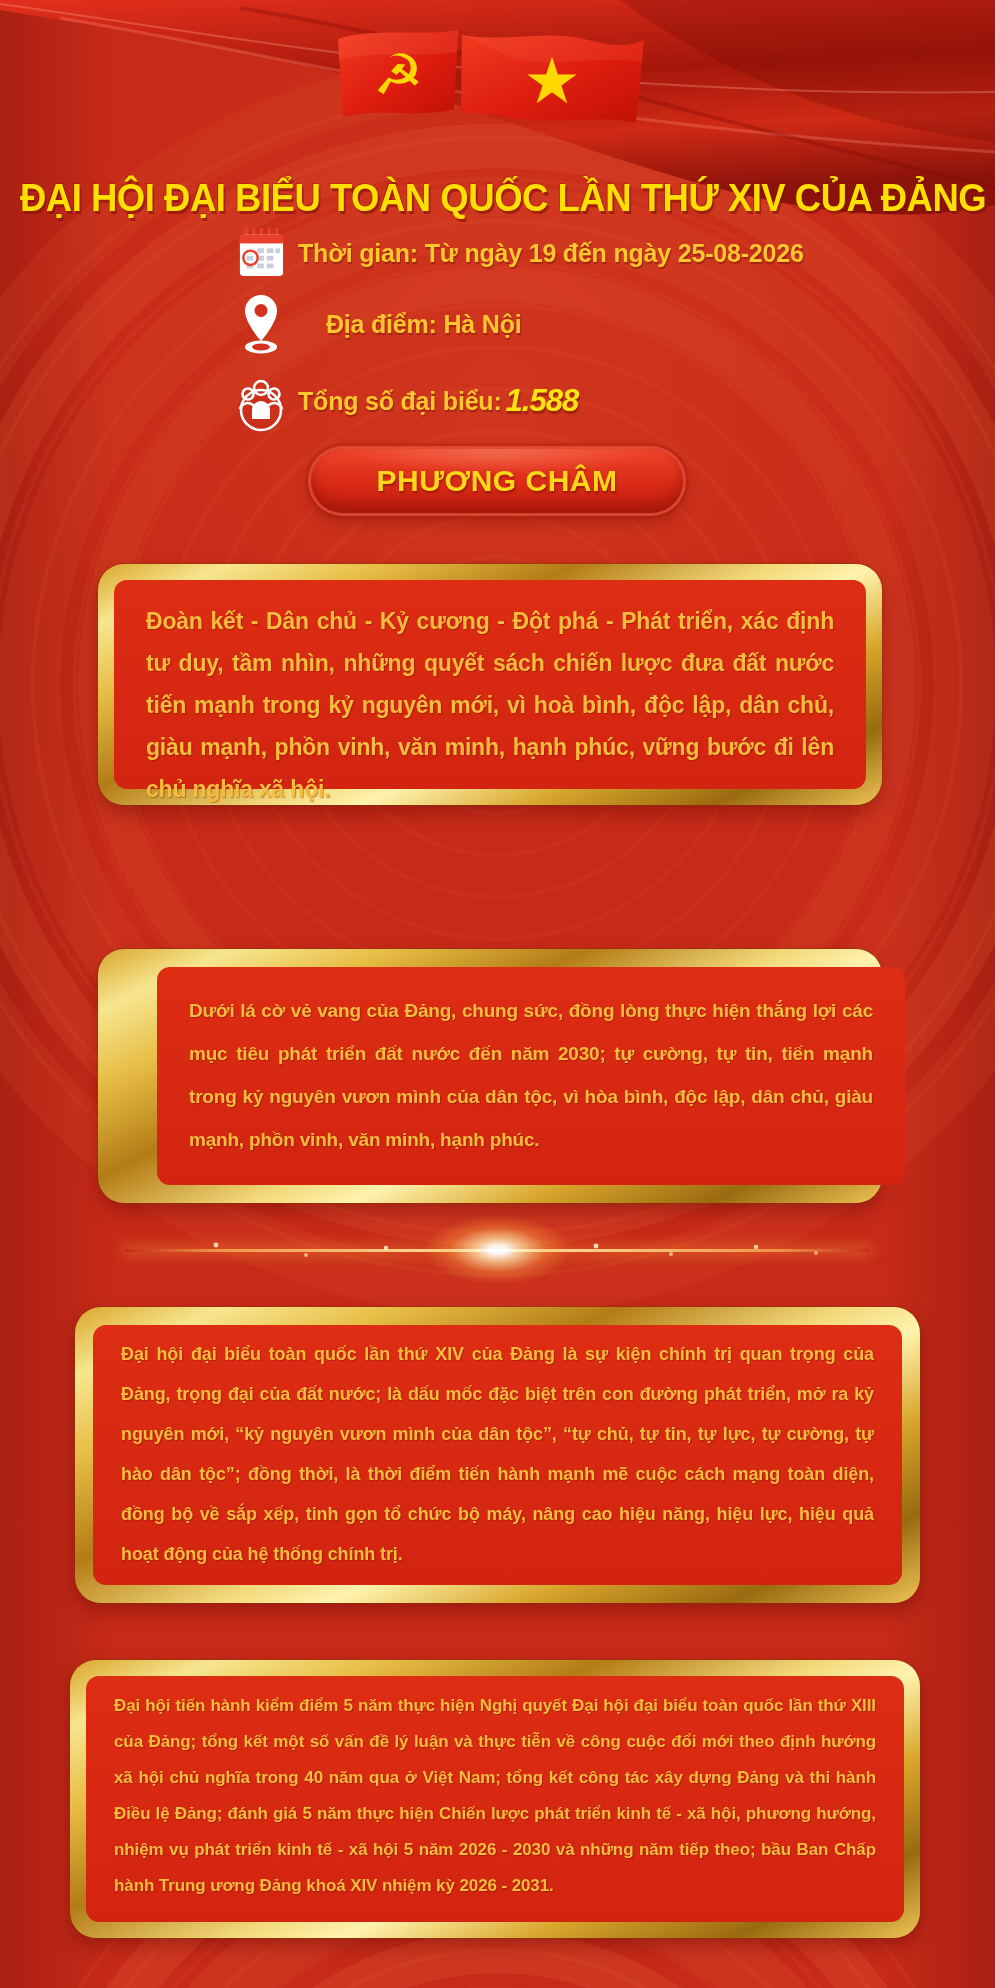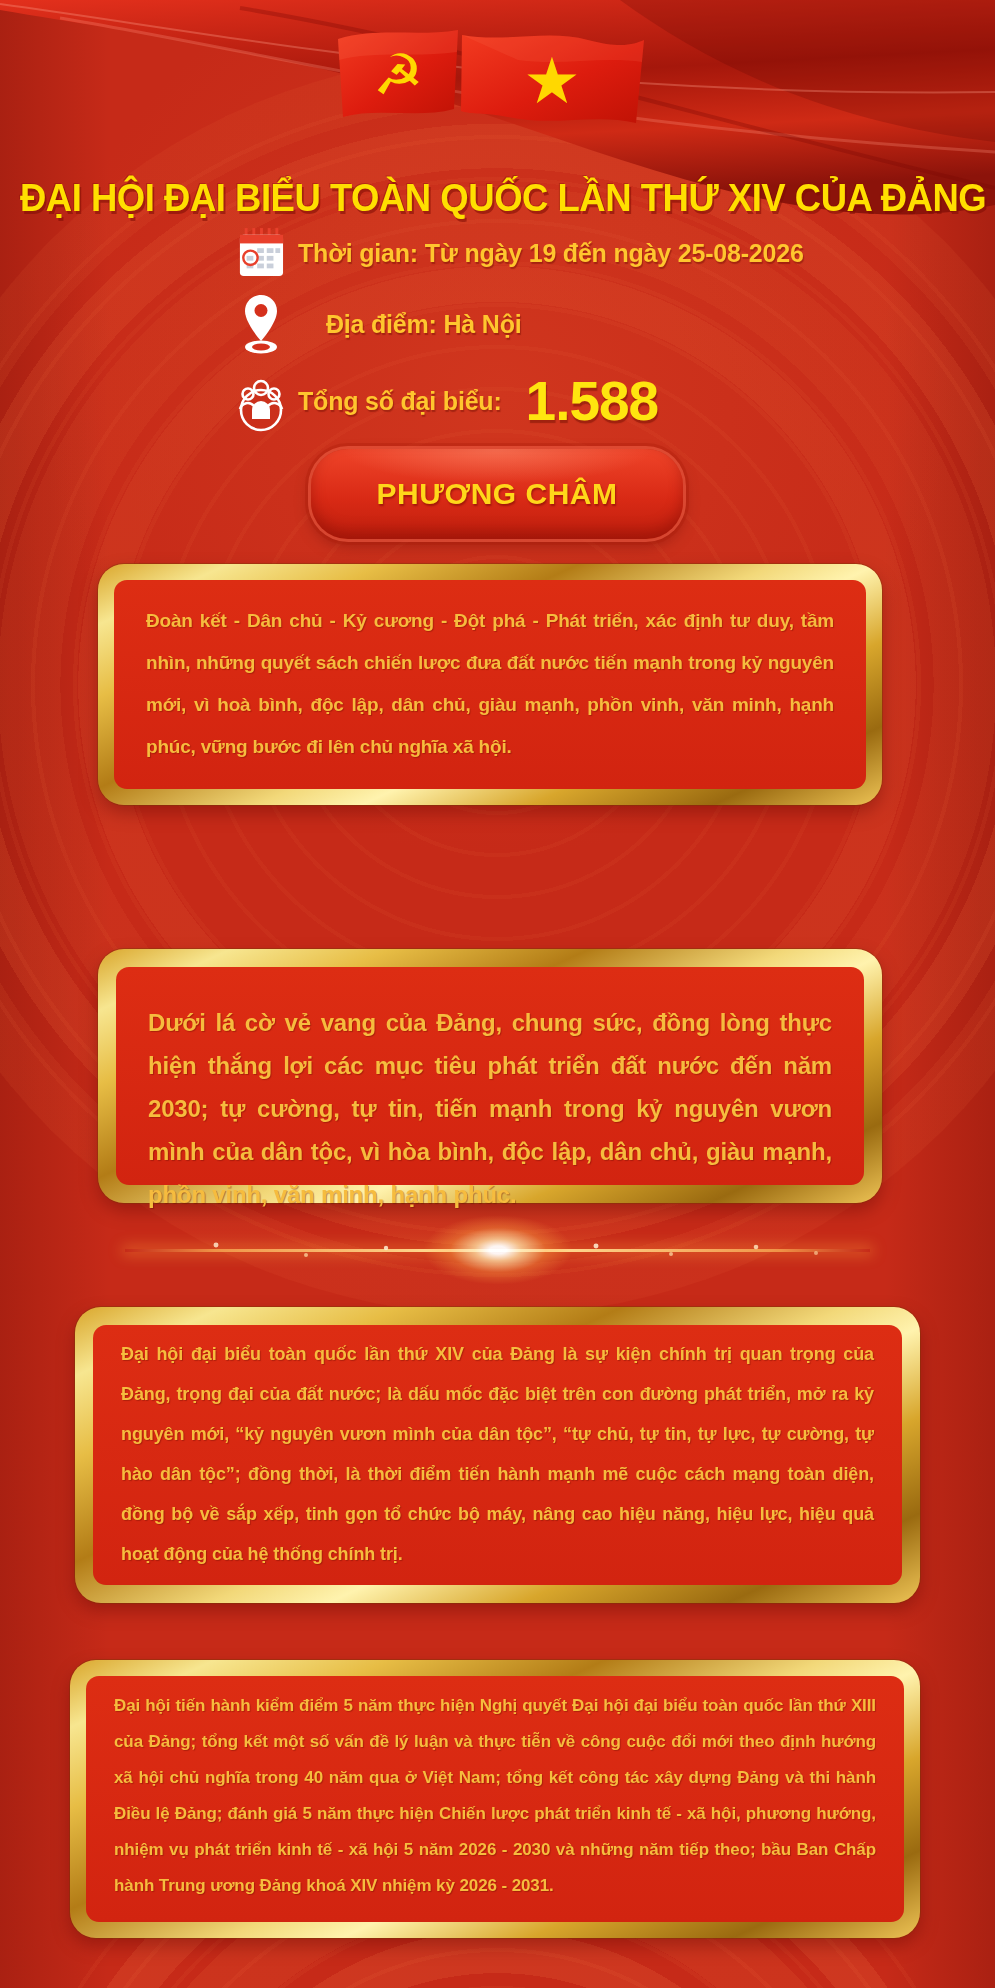--- a/index.html
+++ b/index.html
@@ -43,26 +43,26 @@
   
   .info{position:absolute;left:232px;top:224px;width:700px;}
   .info-row{display:flex;align-items:center;margin-bottom:10px;}
   .info-row .ic{width:58px;flex:0 0 58px;display:flex;justify-content:center;}
   .info-text{
     font-size:25px;font-weight:bold;color:#ffc62e;margin-left:8px;
     text-shadow:1px 2px 1px rgba(115,15,2,.45); letter-spacing:-0.2px;
   }
   .row-time{height:58px;} .row-place{height:64px;gap:28px;} .row-total{height:70px;margin-top:4px;}
   .info-value{
-    font-size:55px;font-weight:bold;color:#ffe50f;margin-left:24px;
-    text-shadow:1px 3px 1px rgba(115,15,2,.5); letter-spacing:-1px;
+    font-size:31px;font-weight:bold;color:#ffe50f;margin-left:4px;
+    text-shadow:1px 3px 1px rgba(115,15,2,.5); letter-spacing:-1px;font-style:italic;
   }
   
   .pill{
-    position:absolute; left:311px; width:372px; height:90px; border-radius:37px;
+    position:absolute; left:311px; width:372px; height:64px; border-radius:37px;
     display:flex;align-items:center;justify-content:center;
     background:
       radial-gradient(ellipse 60% 55% at 50% 0%, rgba(255,150,118,.5), transparent 70%),
       linear-gradient(180deg,#ef4429,#d92a15 55%,#c01f0e);
     box-shadow:
       0 0 0 3px rgba(247,100,75,.55), 0 0 0 6px rgba(175,28,10,.35),
       0 7px 16px rgba(80,0,0,.35), inset 0 -8px 14px rgba(118,10,0,.42);
     color:#ffd71a; font-size:30px; font-weight:bold; letter-spacing:.5px;
     text-shadow:1px 2px 2px rgba(120,10,0,.55);
   }
@@ -75,23 +75,23 @@
     box-shadow:0 0 0 1px rgba(110,60,0,.35), 0 8px 18px rgba(80,0,0,.35);
     box-sizing:border-box;
   }
   .gold-box .inner{
     width:100%;height:100%;box-sizing:border-box;border-radius:13px;
     background:linear-gradient(180deg,#dd2d13,#d22410);
     color:#f6bc3e;font-weight:bold;text-align:justify;
     text-shadow:1px 1px 1px rgba(110,15,2,.4);
   }
   .box1{top:564px;left:98px;width:784px;height:241px;}
-  .box1 .inner{padding:20px 32px;font-size:19px;line-height:42px;letter-spacing:-0.2px;}
+  .box1 .inner{padding:20px 32px;font-size:23px;line-height:42px;letter-spacing:-0.2px;}
   .box2{top:949px;left:98px;width:784px;height:254px;padding:18px;}
-  .box2 .inner{padding:34px 32px;font-size:24px;line-height:43px;letter-spacing:-0.2px;}
+  .box2 .inner{padding:22px 32px;font-size:19px;line-height:43px;letter-spacing:-0.2px;margin-left:41px;}
   .box3{top:1307px;left:75px;width:845px;height:296px;padding:18px;}
   .box3 .inner{padding:9px 28px;font-size:18px;line-height:40px;letter-spacing:-0.1px;}
   .box4{top:1660px;left:70px;width:850px;height:278px;}
   .box4 .inner{padding:12px 28px;font-size:17px;line-height:36px;letter-spacing:-0.1px;}
   
   .flare{position:absolute;left:125px;top:1212px;width:745px;height:76px;pointer-events:none;}
   .flare-line{
     position:absolute;left:0;top:37px;width:100%;height:3px;
     background:linear-gradient(90deg, transparent, rgba(255,190,90,.7) 12%, #ffd98f 42%,
       #fff 50%, #ffd98f 58%, rgba(255,190,90,.7) 88%, transparent);

